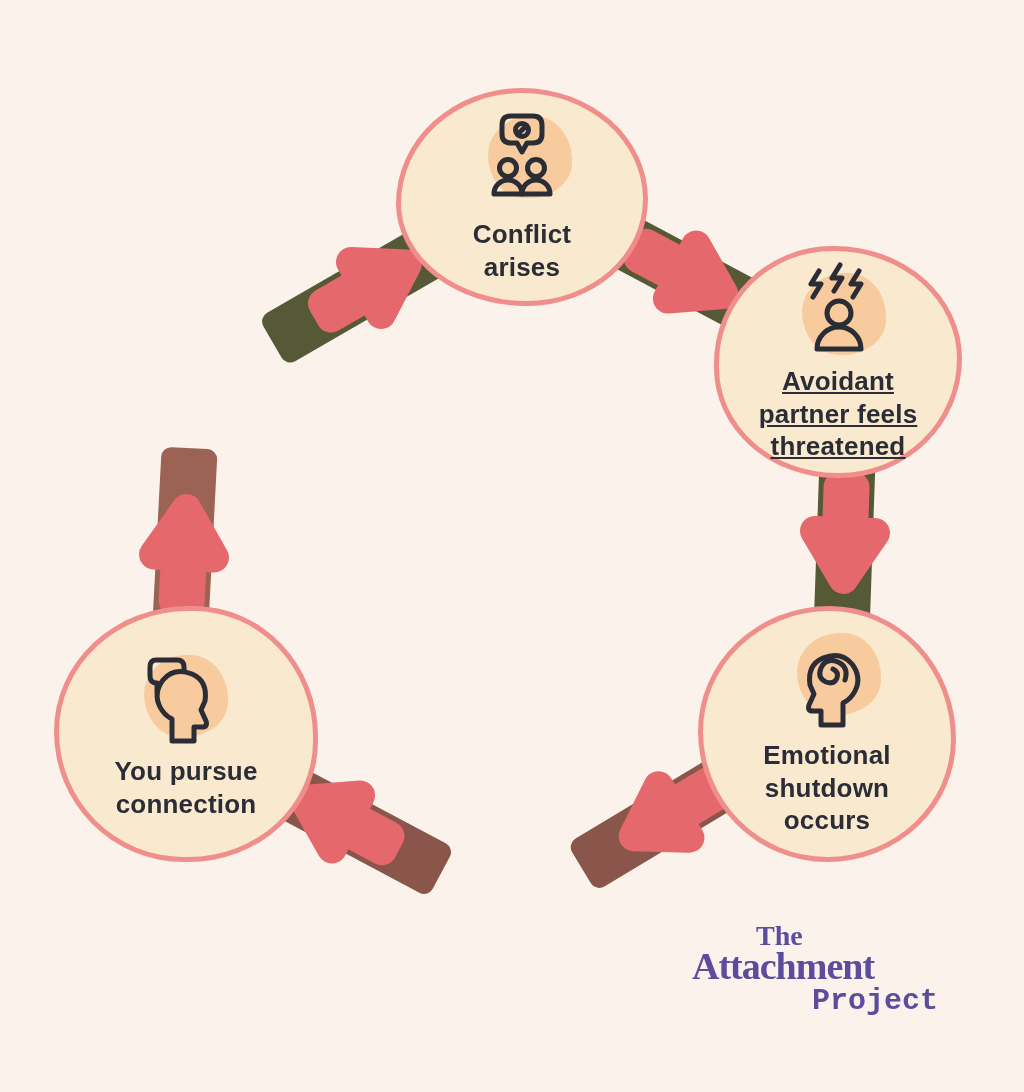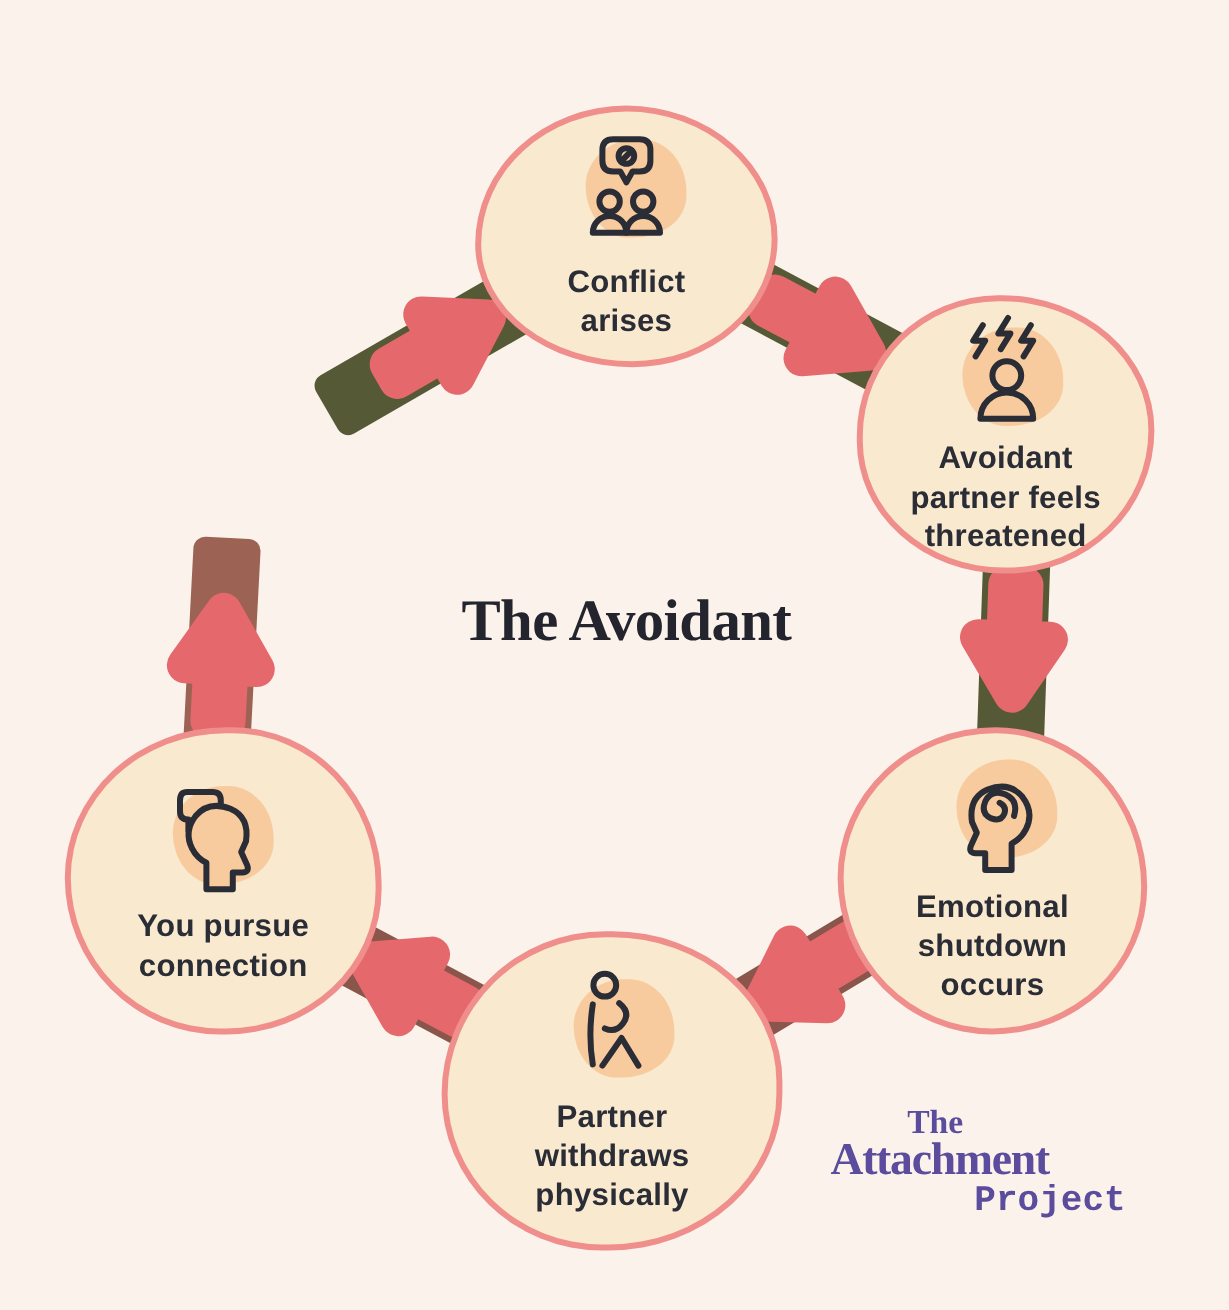--- a/index.html
+++ b/index.html
@@ -35,21 +35,21 @@
     background:#F8CB9E; border-radius:53% 47% 55% 45% / 50% 56% 44% 55%;
   }
   .icon-wrap svg { position:absolute; left:0; top:0; width:100px; height:100px; }
   .ic { fill:none; stroke:#2B2D36; stroke-width:5; stroke-linecap:round; stroke-linejoin:round; }
   .ic-fill { fill:#F8CB9E; stroke:#2B2D36; stroke-width:5; stroke-linecap:round; stroke-linejoin:round; }
 
   .label {
     font-weight:bold; font-size:26px; line-height:1.26; color:#2B2D36;
     text-align:center; letter-spacing:0.2px;
   }
-  .w160 { width:170px; } .w185 { width:185px; } .w190 { width:195px; }
+  .w160 { width:170px; } .w185 { width:185px;text-decoration:underline; } .w190 { width:195px; }
   .w180 { width:185px; } .w170 { width:175px; }
 
   
   .title {
     position:absolute; left:310px; top:484px; width:424px; z-index:4;
     font-family:"Liberation Serif", serif; font-weight:bold;
     font-size:49px; line-height:1.34; letter-spacing:-0.5px;
     color:#23242D; text-align:center;
   }
 
@@ -127,47 +127,34 @@
     <div class="icon-wrap">
       <div class="blob" style="left:20px; top:2px;"></div>
       <svg viewBox="0 0 100 100">
         <path class="ic-fill" d="M44 94 V80 h-8 q-6 0 -4 -6 l5 -11 -4 -9 q-3 -20 13 -27 q18 -7 29 6 q10 13 3 27 q-4 8 -12 12 v22 z"></path>
         <path class="ic" d="M56 38 q6 3 4 9 q-3 7 -11 4 q-9 -4 -5 -14 q5 -11 17 -6 q11 5 7 18" stroke-width="4.5"></path>
       </svg>
     </div>
     <div class="label w190">Emotional shutdown occurs</div>
   </div>
 
-  <div class="node n4" style="left:368px; top:776px; width:284px; height:266px;">
-    <div class="icon-wrap">
-      <div class="blob" style="left:18px; top:10px;"></div>
-      <svg viewBox="0 0 100 100">
-        <circle class="ic" cx="44" cy="15" r="9.5"></circle>
-        <path class="ic" d="M34 31 q-4 26 0 50"></path>
-        <path class="ic" d="M56 30 q10 8 3 17 q-6 8 -15 4"></path>
-        <path class="ic" d="M42 82 L58 59 L72 82"></path>
-      </svg>
-    </div>
-    <div class="label w180">Partner withdraws physically</div>
-  </div>
 
   <div class="node n5" style="left:54px; top:606px; width:264px; height:256px;">
     <div class="icon-wrap">
       <div class="blob" style="left:8px; top:8px;"></div>
       <svg viewBox="0 0 100 100">
         <path class="ic" d="M20 13 h21 q7 0 7 7 v9 q0 7 -7 7 h-11 l-9 9 v-9 q-7 0 -7 -7 v-9 q0 -7 6 -7 z"></path>
         <path class="ic-fill" d="M58 94 V80 h8 q6 0 4 -6 l-5 -11 4 -9 q3 -20 -13 -27 q-18 -7 -29 6 q-10 13 -3 27 q4 8 12 12 v22 z"></path>
       </svg>
     </div>
     <div class="label w170">You pursue connection</div>
   </div>
 
 
   <div class="title">
-    <div>The Avoidant</div>
   </div>
 
   <div class="logo">
     <div class="logo-the">The</div>
     <div class="logo-attachment">Attachment</div>
     <div class="logo-project">Project</div>
   </div>
 
 </div>
 

